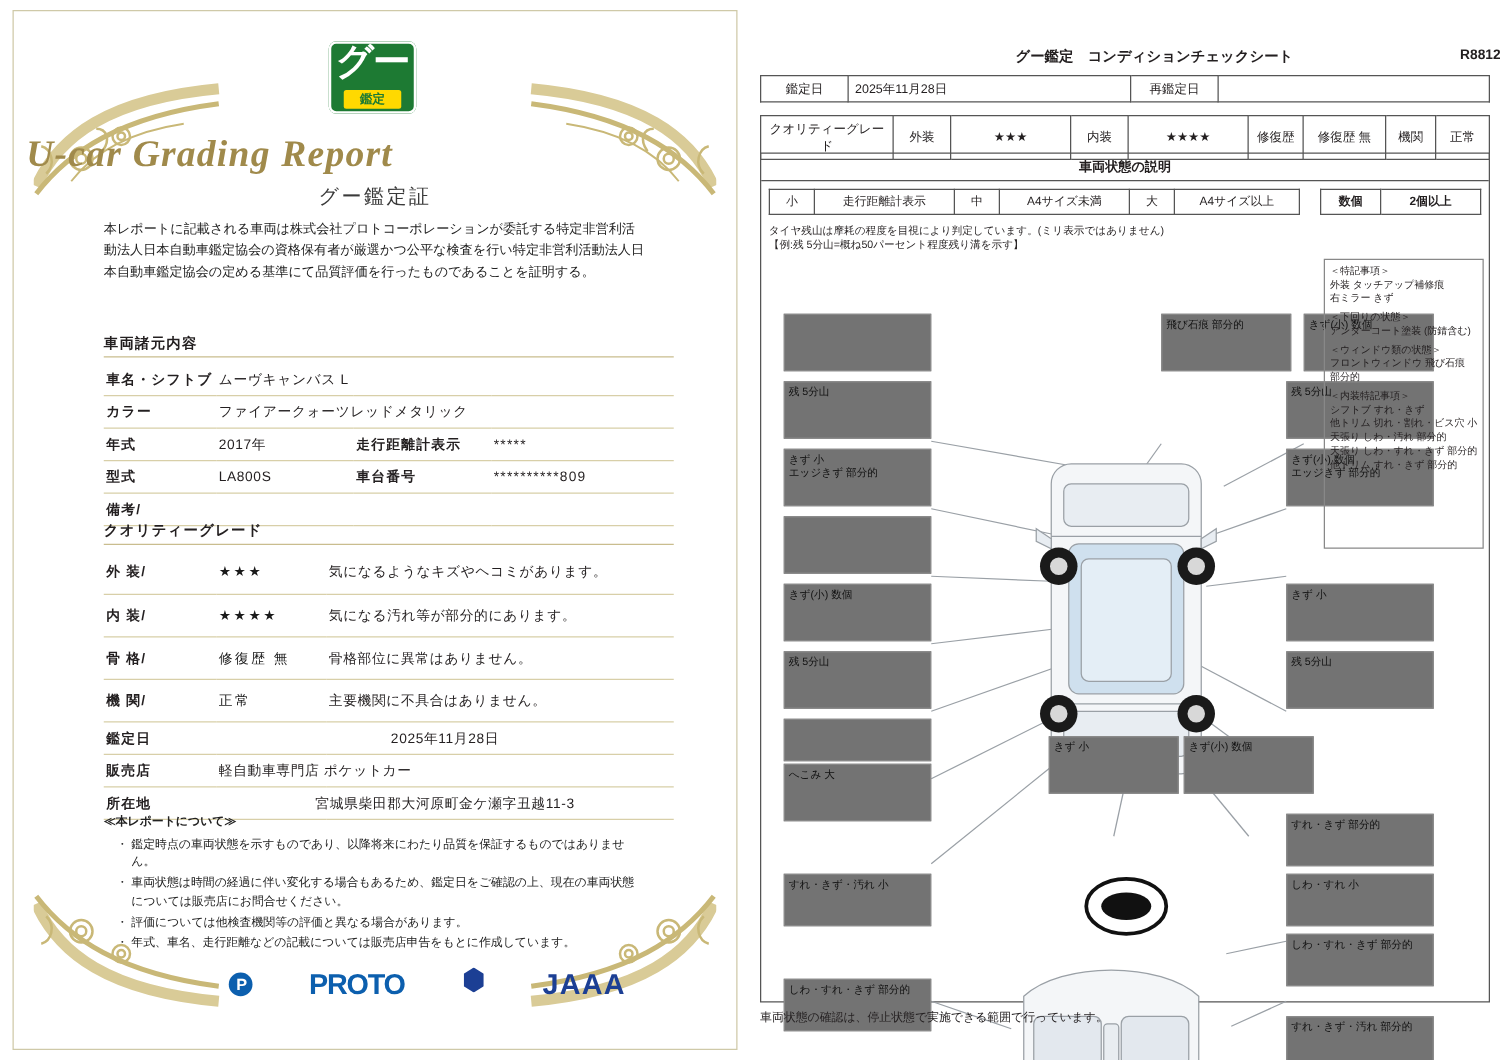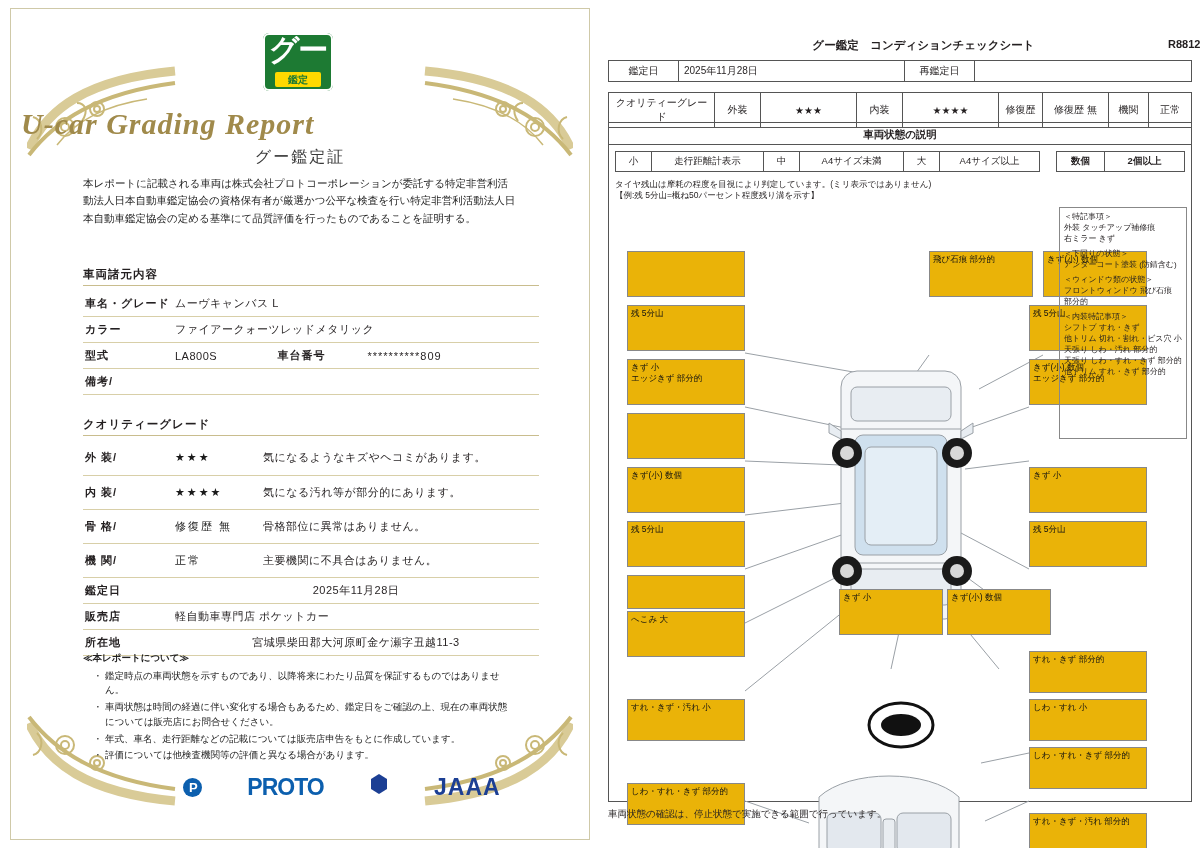--- a/index.html
+++ b/index.html
@@ -102,21 +102,21 @@
 
   .statebox { position:absolute; left:0; top:114px; width:584px; height:680px; border:1px solid #555; }
   .state-hd { height:22px; border-bottom:1px solid #555; text-align:center; font-size:10.5px; font-weight:bold; line-height:22px; }
   .legend { position:absolute; left:6px; top:28px; }
   .legend td { font-size:9.5px; padding:3px 6px; }
   .cnt { position:absolute; right:6px; top:28px; }
   .cnt td { font-size:9.5px; padding:3px 6px;font-weight:bold; }
   .tirenote { position:absolute; left:6px; top:56px; font-size:8.5px; line-height:1.35; }
 
   .dmgbox {
-    position:absolute; border:1px solid #888; background:#eab308;
+    position:absolute; border:1px solid #888; background:#737373;
     font-size:8.5px; line-height:1.3; padding:2px 3px; color:#111;
   }
   .note-panel {
     position:absolute; right:4px; top:84px; width:128px; height:232px;
     border:1px solid #888; font-size:8px; line-height:1.38; padding:3px 4px;
   }
   .note-panel .ttl { font-size:8px; }
   .diagram { position:absolute; left:0; top:80px; width:584px; height:700px; pointer-events:none; }
   .sheet-foot { position:absolute; left:0; top:800px; font-size:9.5px; }
 </style>
@@ -187,26 +187,32 @@
       <div class="cert-title">U-car Grading Report</div>
       <div class="cert-sub">グー鑑定証</div>
       <div class="cert-body">本レポートに記載される車両は株式会社プロトコーポレーションが委託する特定非営利活動法人日本自動車鑑定協会の資格保有者が厳選かつ公平な検査を行い特定非営利活動法人日本自動車鑑定協会の定める基準にて品質評価を行ったものであることを証明する。</div>
 
       <div class="sec-title" style="top:248px">車両諸元内容</div>
       <div class="rule" style="left:62px; width:456px; top:266px"></div>
 
       <table class="spec" style="top:272px">
         <tbody>
             <tr>
-          <td class="lbl">車名・グレード</td>
+          <td class="lbl">車名・シフトブ</td>
           <td class="val" colspan="3">ムーヴキャンバス L</td>
         </tr>
         <tr>
           <td class="lbl">カラー</td>
           <td class="val" colspan="3">ファイアークォーツレッドメタリック</td>
+        </tr>
+        <tr>
+          <td class="lbl">年式</td>
+          <td class="val" style="width:110px">2017年</td>
+          <td class="lbl" style="width:110px">走行距離計表示</td>
+          <td class="val mask">*****</td>
         </tr>
         <tr>
           <td class="lbl">型式</td>
           <td class="val">LA800S</td>
           <td class="lbl">車台番号</td>
           <td class="val mask">**********809</td>
         </tr>
         <tr>
           <td class="lbl">備考/</td>
           <td class="val" colspan="3"></td>
@@ -252,22 +258,22 @@
           <td class="val" colspan="2" style="text-align:center">宮城県柴田郡大河原町金ケ瀬字丑越11-3</td>
         </tr>
       </tbody>
         </table>
 
       <div class="cert-notes">
         <div class="hd">≪本レポートについて≫</div>
         <ul>
           <li>鑑定時点の車両状態を示すものであり、以降将来にわたり品質を保証するものではありません。</li>
           <li>車両状態は時間の経過に伴い変化する場合もあるため、鑑定日をご確認の上、現在の車両状態については販売店にお問合せください。</li>
+          <li>評価については他検査機関等の評価と異なる場合があります。</li>
           <li>年式、車名、走行距離などの記載については販売店申告をもとに作成しています。</li>
-          <li>評価については他検査機関等の評価と異なる場合があります。</li>
         </ul>
       </div>
 
       <div class="brands">
         <span class="proto">
           <span class="proto-dot">P</span><span>PROTO</span>
         </span>
         <span class="jaaa">
           <svg class="jaaa-mark" viewBox="0 0 16 20">
             <polygon points="8,0 16,5 16,15 8,20 0,15 0,5" fill="#1c3f94"></polygon>

